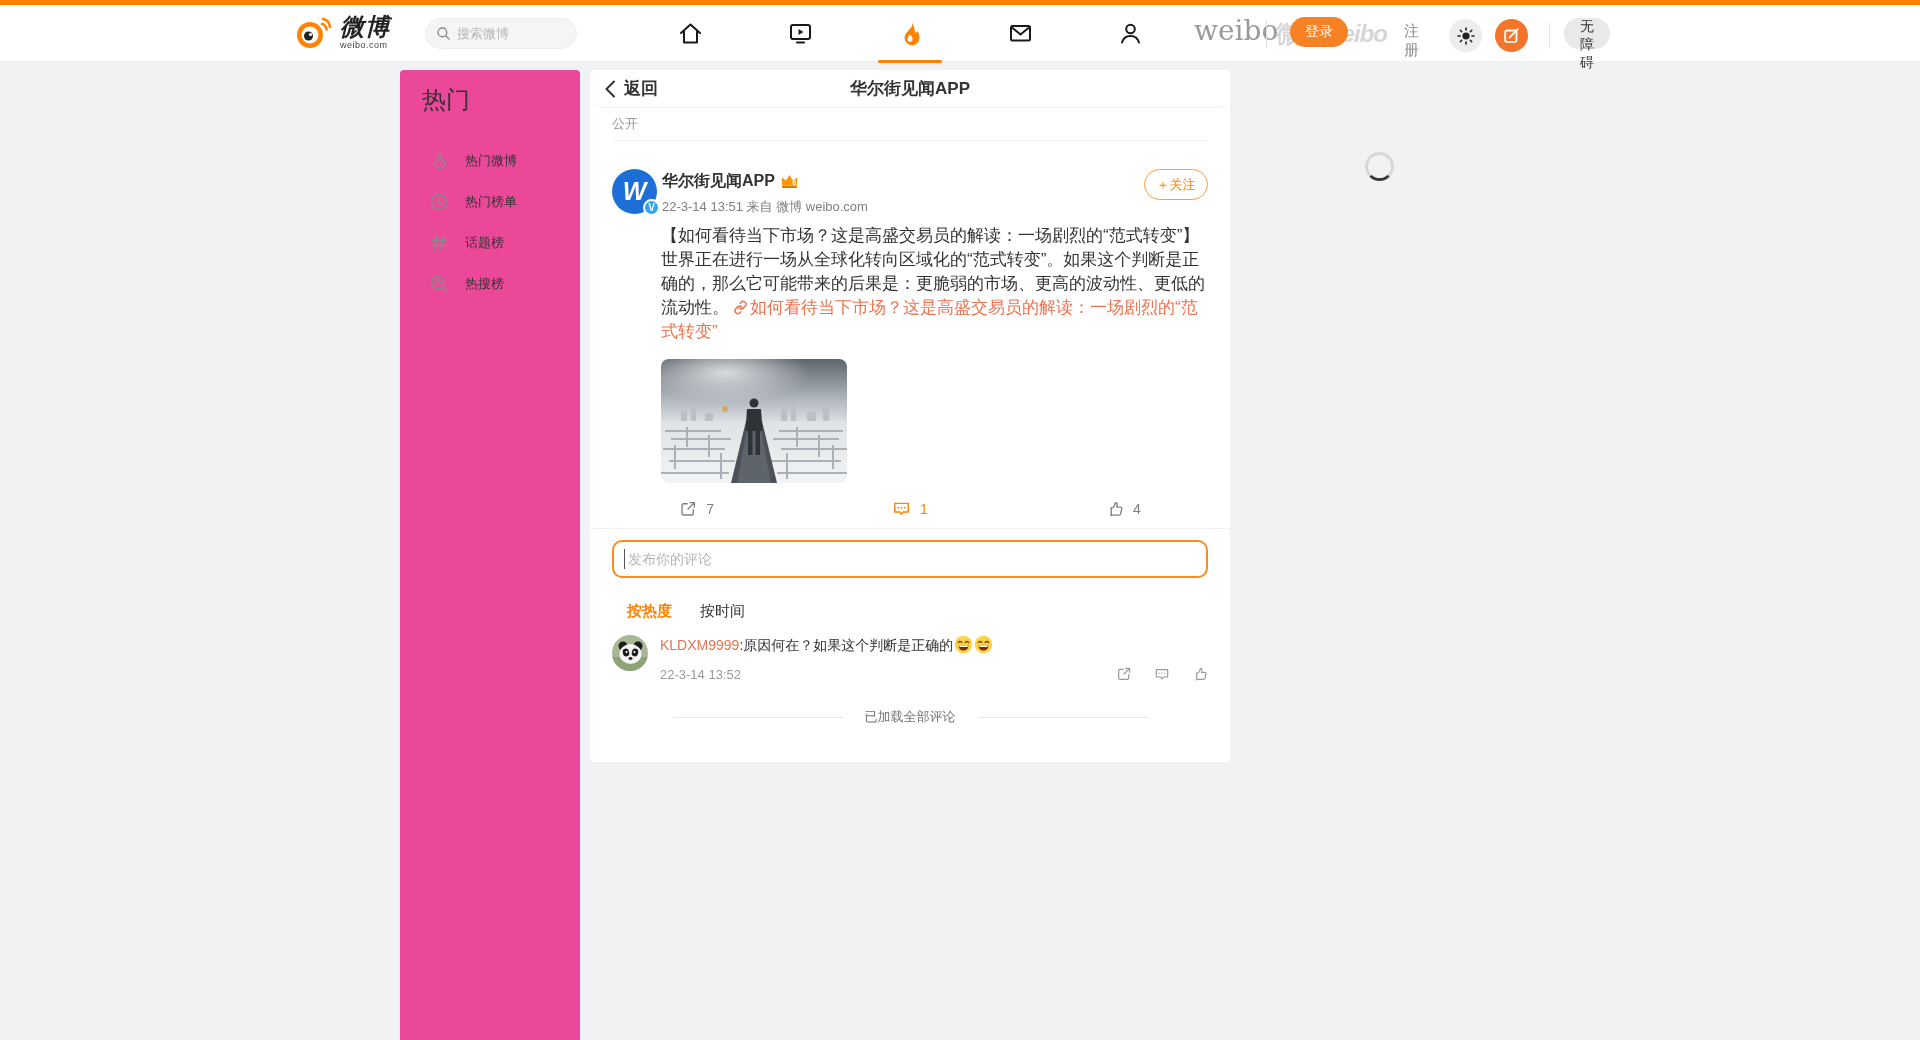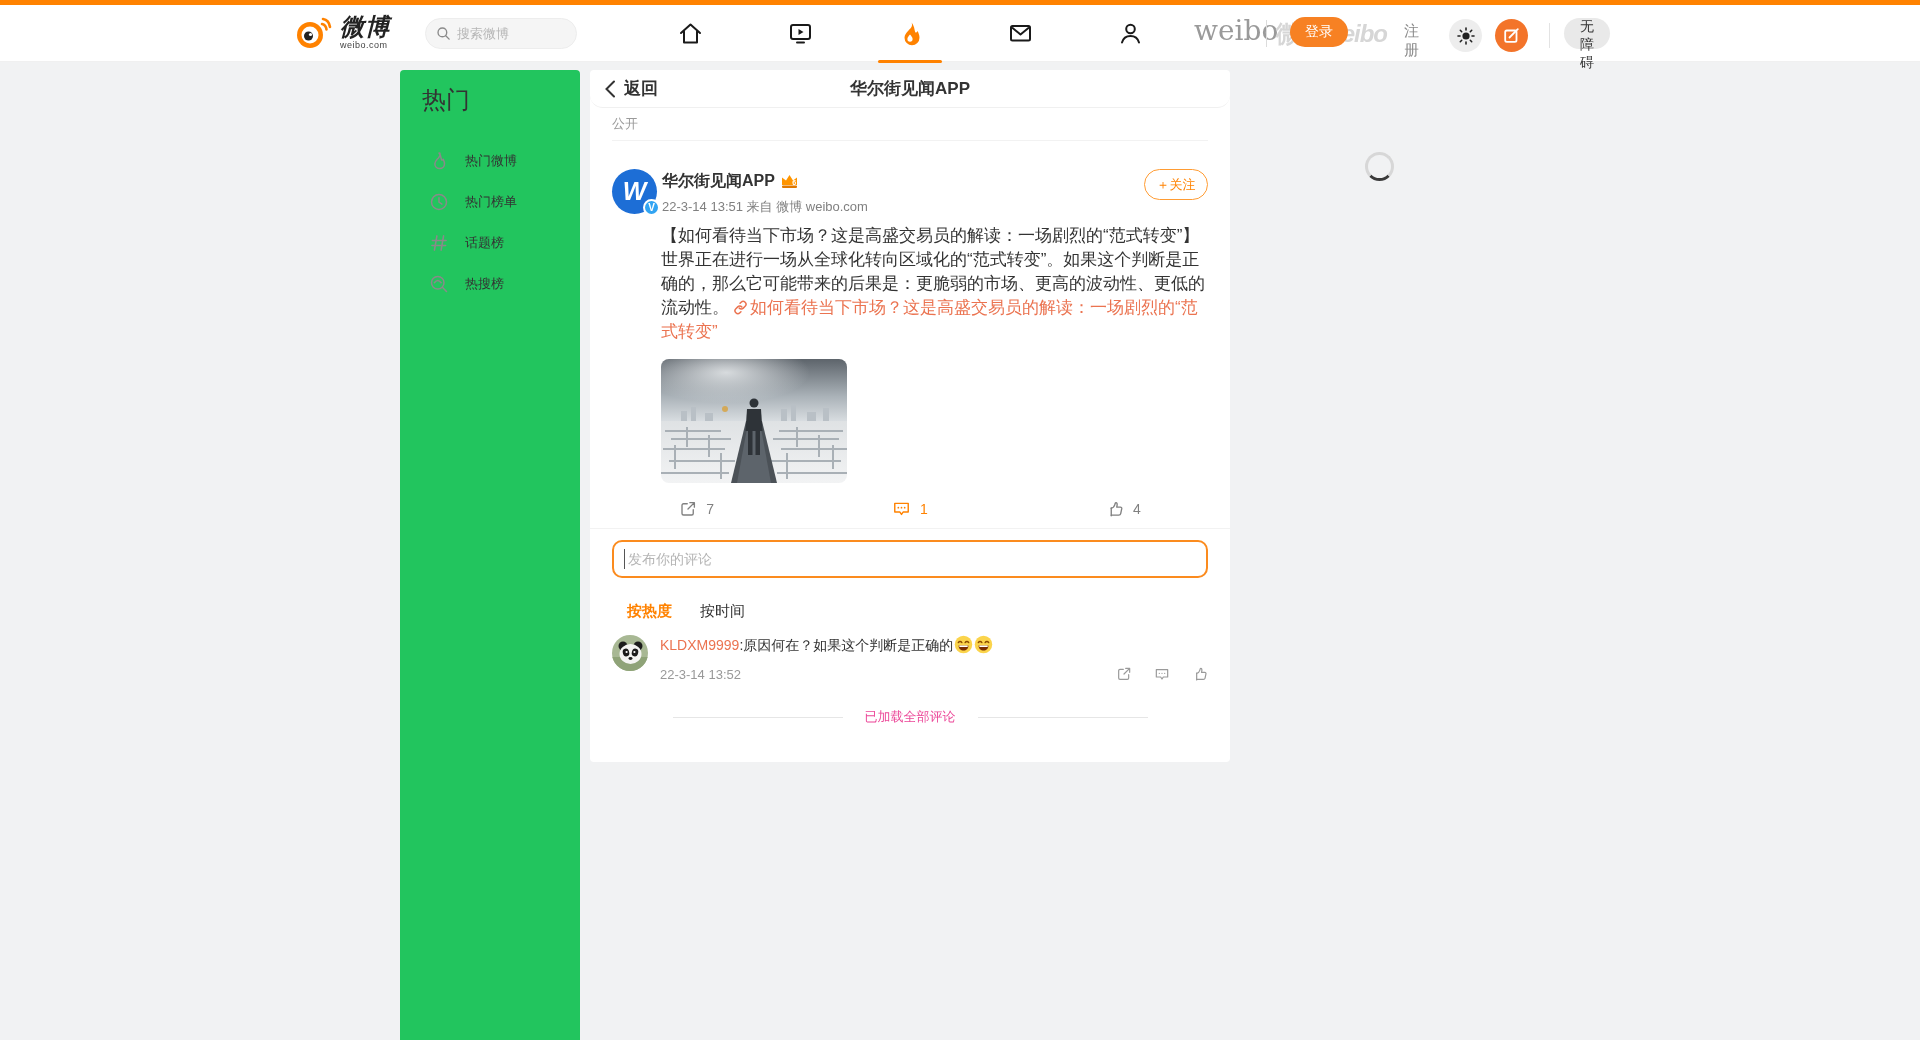--- a/index.html
+++ b/index.html
@@ -26,21 +26,21 @@
   .watermark .wm-en { font-style:italic; letter-spacing:-1px; }
   .register { position:absolute; left:214px; top:17px; font-size:15px; color:#8a8a8a; z-index:1; cursor:pointer; }
   .login-btn { position:absolute; left:100px; top:12px; width:58px; height:30px; background:#f78123; border:none; border-radius:16px; color:#fff; font-size:14px; z-index:3; cursor:pointer; font-family:"Liberation Sans",sans-serif; }
   .round-btn { position:absolute; top:14px; width:33px; height:33px; border-radius:50%; display:flex; align-items:center; justify-content:center; cursor:pointer; border:none; }
   .sun-btn { left:259px; background:#ededed; }
   .compose-btn { left:305px; background:#f3742a; }
   .vdiv2 { position:absolute; left:359px; top:18px; width:1px; height:25px; background:#e3e3e3; }
   .a11y-btn { position:absolute; left:374px; top:13px; height:31px; padding:0 16px; background:#e9e9e9; border:none; border-radius:16px; font-size:14px; color:#333; cursor:pointer; font-family:"Liberation Sans",sans-serif; }
 
   
-  .sidebar { position:absolute; left:400px; top:70px; width:180px; height:970px; background:#22c55e; border-radius:4px 4px 0 0; }
+  .sidebar { position:absolute; left:400px; top:70px; width:180px; height:970px; background:#ec4899; border-radius:4px 4px 0 0; }
   .side-title { padding:14px 0 0 22px; font-size:24px; color:#333; }
   .side-items { margin-top:24px; }
   .side-item { height:41px; display:flex; align-items:center; padding-left:28px; cursor:pointer; }
   .side-item .si-icon { width:22px; height:22px; color:#8a8a8a; display:flex; align-items:center; justify-content:center; }
   .side-item .si-label { margin-left:15px; font-size:13px; color:#333; }
 
   
   .card { position:absolute; left:590px; top:70px; width:640px; height:692px; background:#fff; border-radius:4px; }
   .card-header { position:relative; height:38px; border-bottom:1px solid #f0f0f0; display:flex; align-items:center; padding:0 14px;border-radius:13px; }
   .back { display:flex; align-items:center; gap:8px; cursor:pointer; font-size:17px; font-weight:bold; color:#333; }
@@ -92,21 +92,21 @@
   .c-user { color:#eb7350; cursor:pointer; }
   .c-text { color:#333; }
   .c-emoji { vertical-align:-4px; margin-left:1px; }
   .c-line2 { margin-top:7px; display:flex; align-items:center; }
   .c-time { font-size:13px; color:#999; }
   .c-actions { margin-left:auto; display:flex; gap:22px; color:#9a9a9a; }
   .c-actions span { cursor:pointer; display:flex; }
 
   .comments-footer { margin-top:26px; display:flex; align-items:center; justify-content:center; gap:22px; }
   .f-line { width:170px; height:1px; background:#e6e6e6; }
-  .f-text { font-size:13px; color:#ec4899; }
+  .f-text { font-size:13px; color:#737373; }
 
   
   .spinner { position:absolute; left:1365px; top:152px; width:29px; height:29px; border-radius:50%; border:3px solid #d7d7d7; border-bottom-color:#3a3a3a; animation:spin .9s linear infinite; }
   @keyframes spin { to { transform:rotate(360deg); } }
 </style>
 </head>
 <body>
 
 <div class="screen">
 

